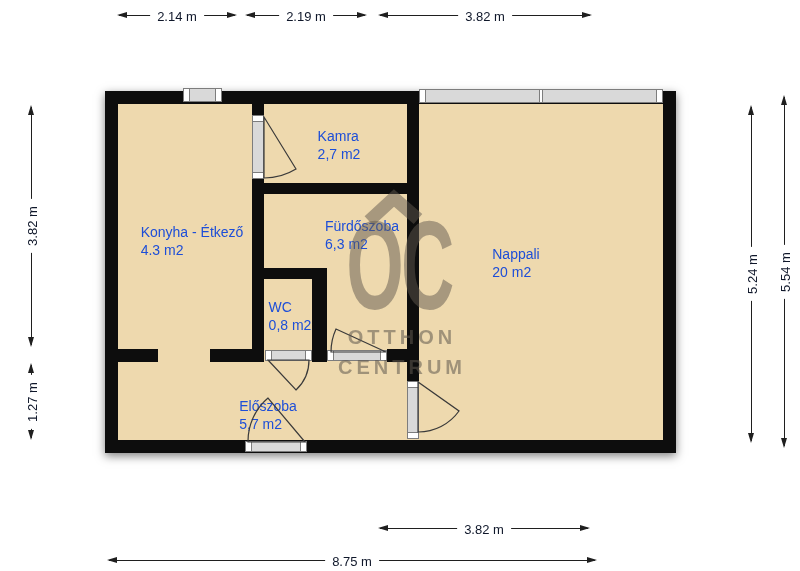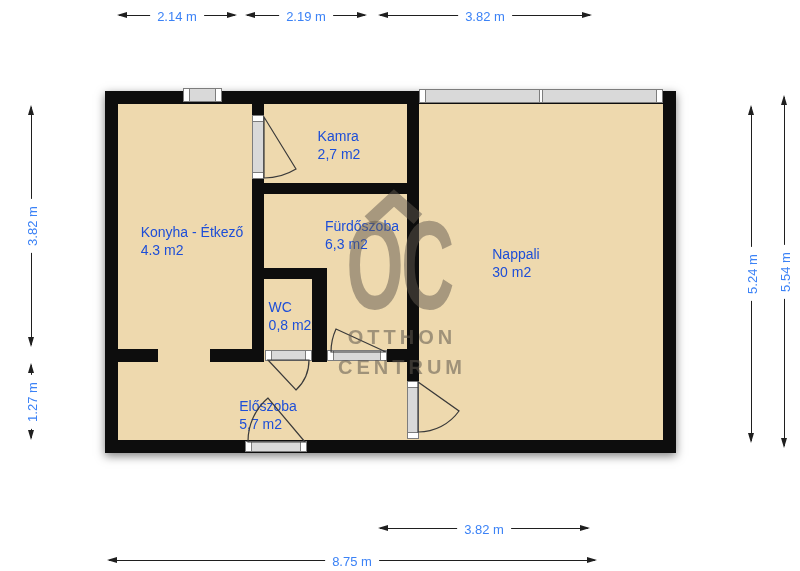--- a/index.html
+++ b/index.html
@@ -1,20 +1,20 @@
 <!DOCTYPE html>
 <html><head>
 <meta charset="utf-8">
 <style>
   html,body { margin:0; padding:0; background:#ffffff; }
   body { font-family:"Liberation Sans", sans-serif; }
   .canvas { position:relative; width:800px; height:571px; background:#ffffff; overflow:hidden; }
 
   
-  .dim { position:absolute; color:#3b82f6; }
+  .dim { position:absolute; color:#0f172a; }
   .dim-h { height:16px; }
   .dim-v { width:16px; }
   .dim .line-h { position:absolute; left:2px; right:2px; top:7px; border-top:1px solid #1f1f1f; }
   .dim .line-v { position:absolute; top:2px; bottom:2px; left:7px; border-left:1px solid #1f1f1f; }
   .ah { position:absolute; width:0; height:0; border-style:solid; }
   .ah-l { left:0; top:4px; border-width:3.5px 10px 3.5px 0; border-color:transparent #1f1f1f transparent transparent; }
   .ah-r { right:0; top:4px; border-width:3.5px 0 3.5px 10px; border-color:transparent transparent transparent #1f1f1f; }
   .ah-t { top:0; left:4px; border-width:0 3.5px 10px 3.5px; border-color:transparent transparent #1f1f1f transparent; }
   .ah-b { bottom:0; left:4px; border-width:10px 3.5px 0 3.5px; border-color:#1f1f1f transparent transparent transparent; }
   .dim .lbl { position:absolute; left:50%; top:50%; transform:translate(-50%,-50%);
@@ -168,21 +168,21 @@
   <div class="room-label" style="left:362px;top:235px;">
     <div>Fürdőszoba</div>
     <div>6,3 m2</div>
   </div>
   <div class="room-label" style="left:290px;top:316px;">
     <div>WC</div>
     <div>0,8 m2</div>
   </div>
   <div class="room-label" style="left:516px;top:263px;">
     <div>Nappali</div>
-    <div>30 m2</div>
+    <div>20 m2</div>
   </div>
   <div class="room-label" style="left:268px;top:415px;">
     <div>Előszoba</div>
     <div>5,7 m2</div>
   </div>
 
   <svg class="overlay" width="800" height="571" viewBox="0 0 800 571">
     <path d="M 264 117 L 264 178 A 61 61 0 0 0 296 169 Z" fill="none" stroke="#3a3a3a" stroke-width="1.2"></path>
     <path d="M 268 360 L 309 360 A 41 41 0 0 1 296 390 Z" fill="none" stroke="#3a3a3a" stroke-width="1.2"></path>
     <path d="M 386 352 L 331 352 A 55 55 0 0 1 336 329 Z" fill="none" stroke="#3a3a3a" stroke-width="1.2"></path>

